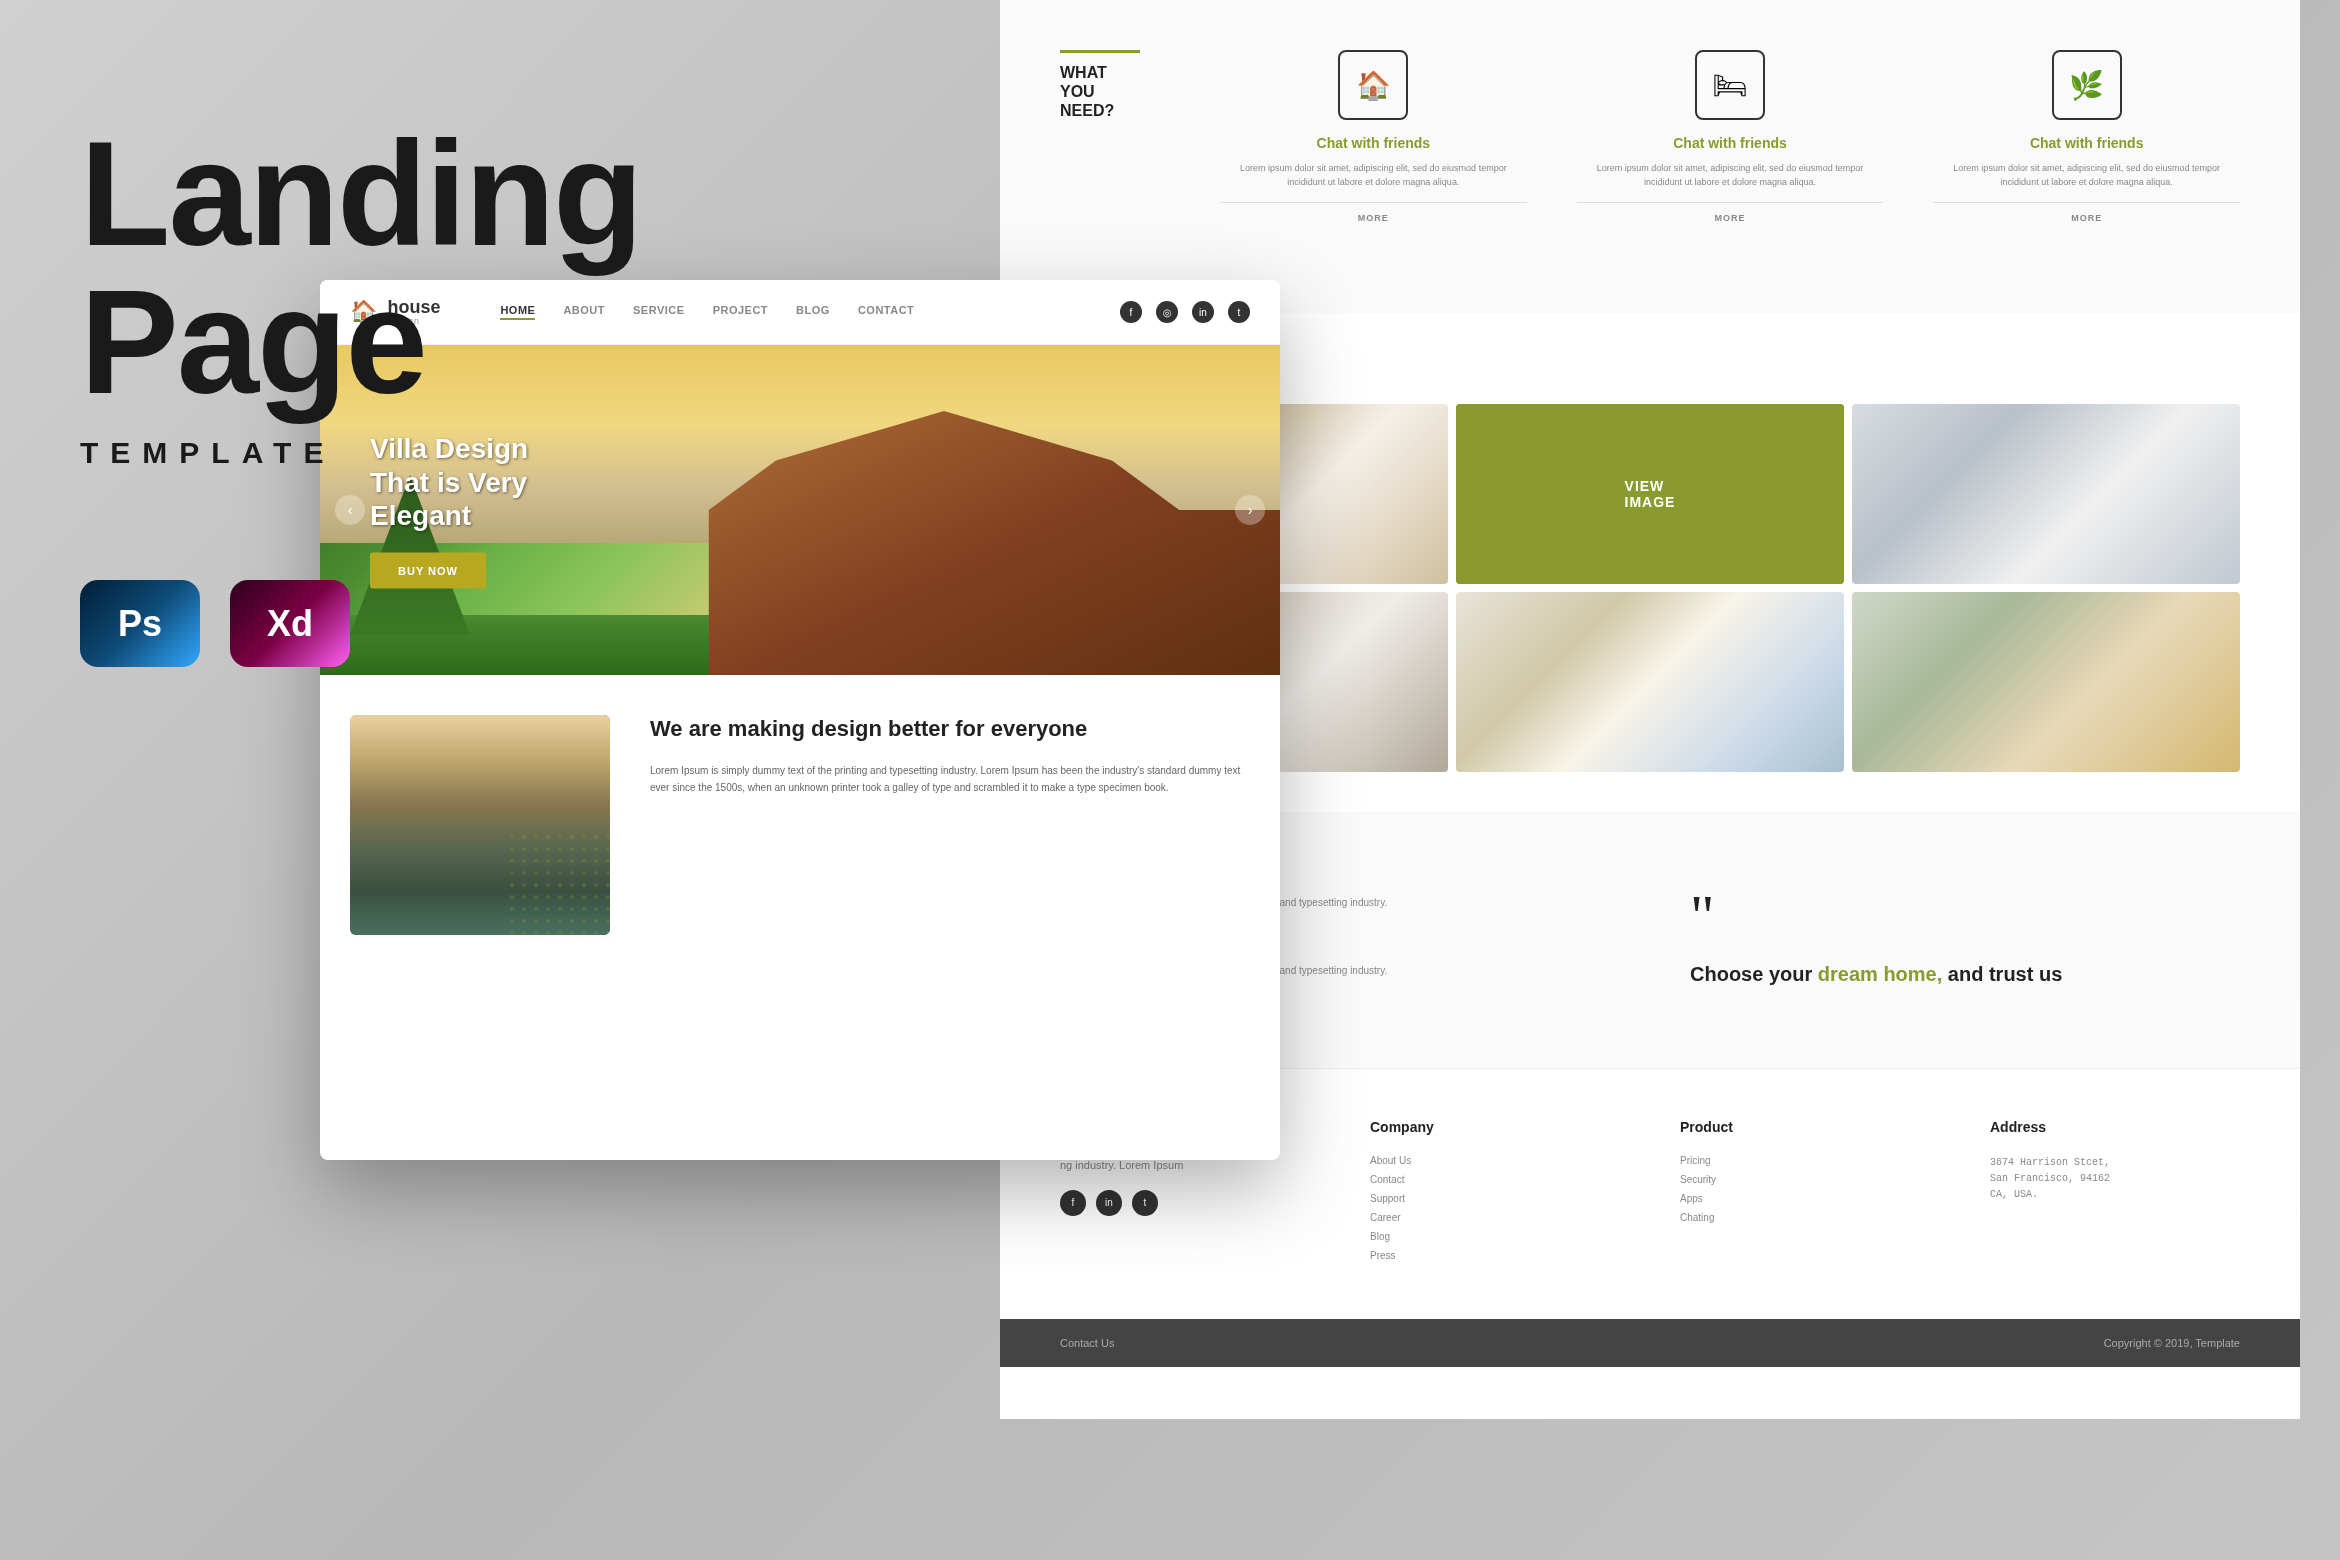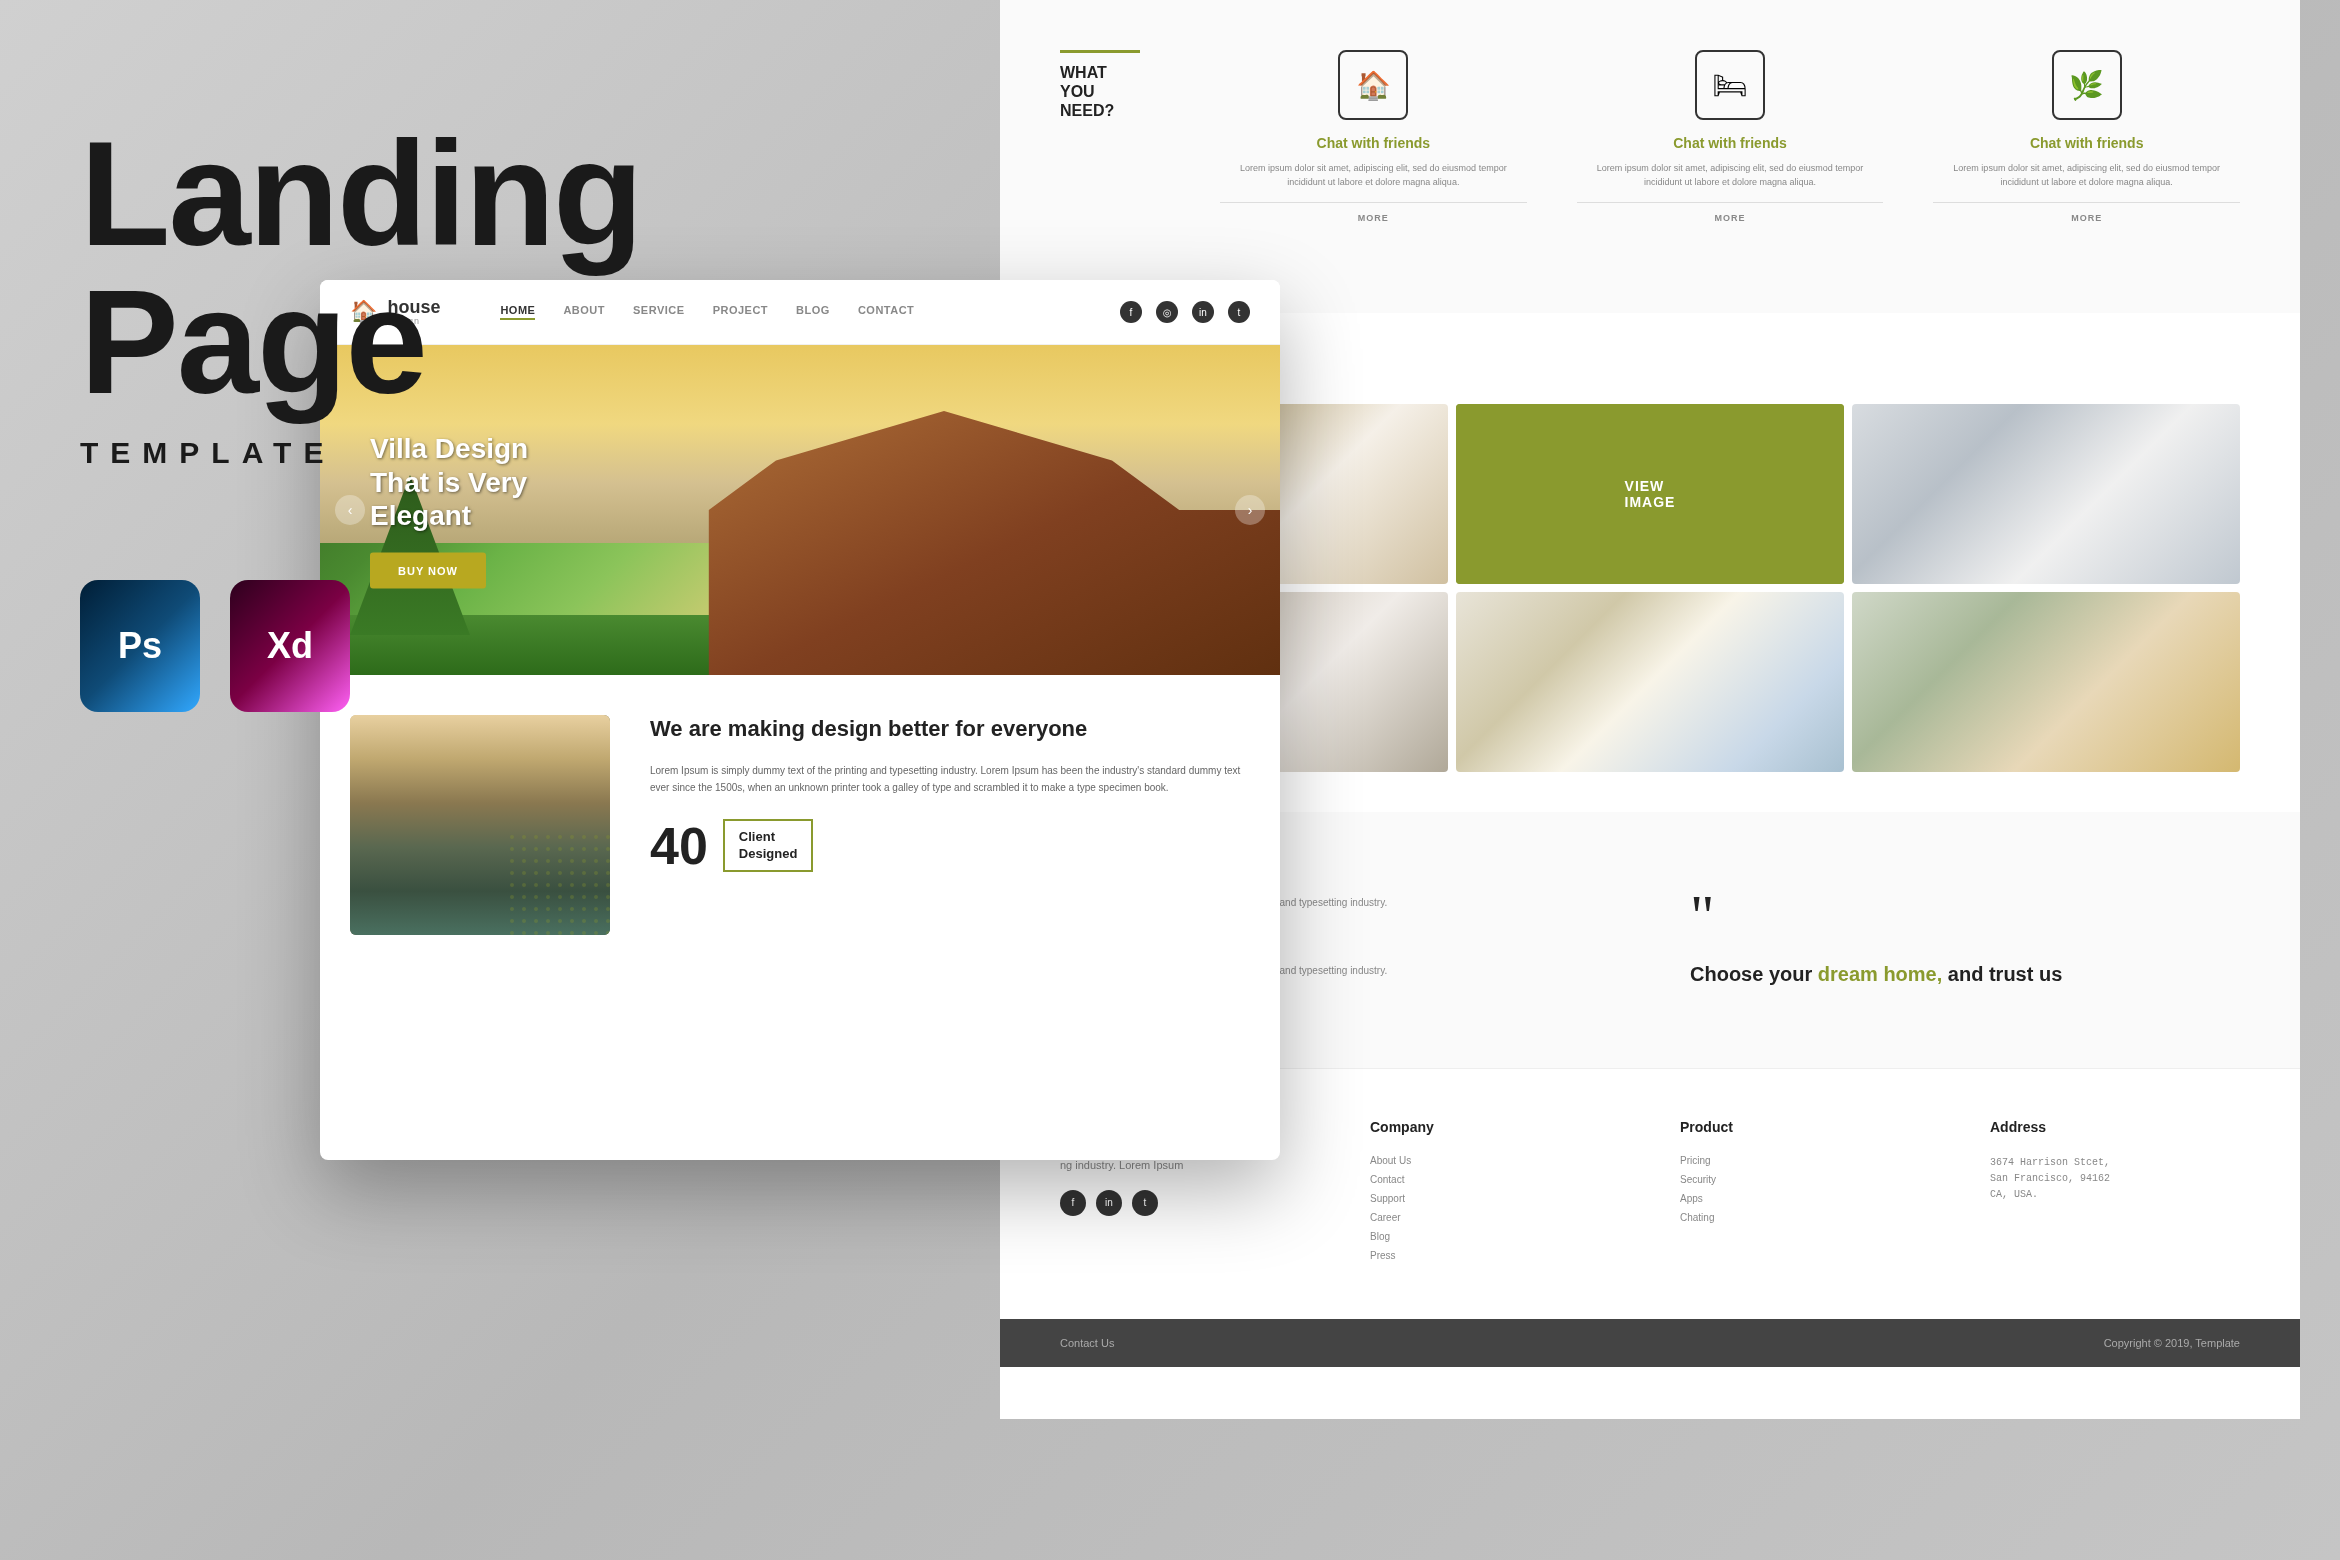--- a/index.html
+++ b/index.html
@@ -49,21 +49,21 @@
       position: absolute;
       left: 80px;
       top: 580px;
       display: flex;
       gap: 30px;
       z-index: 10;
     }
 
     .sw-icon {
       width: 120px;
-      height: 132px;
+      height: 87px;
       border-radius: 18px;
       display: flex;
       align-items: center;
       justify-content: center;
       font-size: 36px;
       font-weight: 900;
       color: white;
     }
 
     .sw-ps { background: linear-gradient(135deg, #001e36, #0f4b77, #31a8ff); }
@@ -684,29 +684,20 @@
           <pattern id="dots1" x="0" y="0" width="12" height="12" patternUnits="userSpaceOnUse">
             <circle cx="2" cy="2" r="2" fill="#8a9a2e"></circle>
           </pattern>
           <rect width="120" height="120" fill="url(#dots1)"></rect>
         </svg>
       </div>
     </div>
     <div class="about-text">
       <div class="about-title">We are making design better for everyone</div>
       <div class="about-desc">Lorem Ipsum is simply dummy text of the printing and typesetting industry. Lorem Ipsum has been the industry's standard dummy text ever since the 1500s, when an unknown printer took a galley of type and scrambled it to make a type specimen book.</div>
-      <div class="stats-box">
-        <div class="stat-number">40</div>
-        <div class="stat-label-box">
-          <div class="stat-label">
-            <span>Client</span><br>
-            <span>Designed</span>
-          </div>
-        </div>
-      </div>
     </div>
   </div>
 
 </div>
 
 <div class="mockup-right">
 
   <div class="services-section">
     <div class="services-header">
       <div class="what-you-need">

